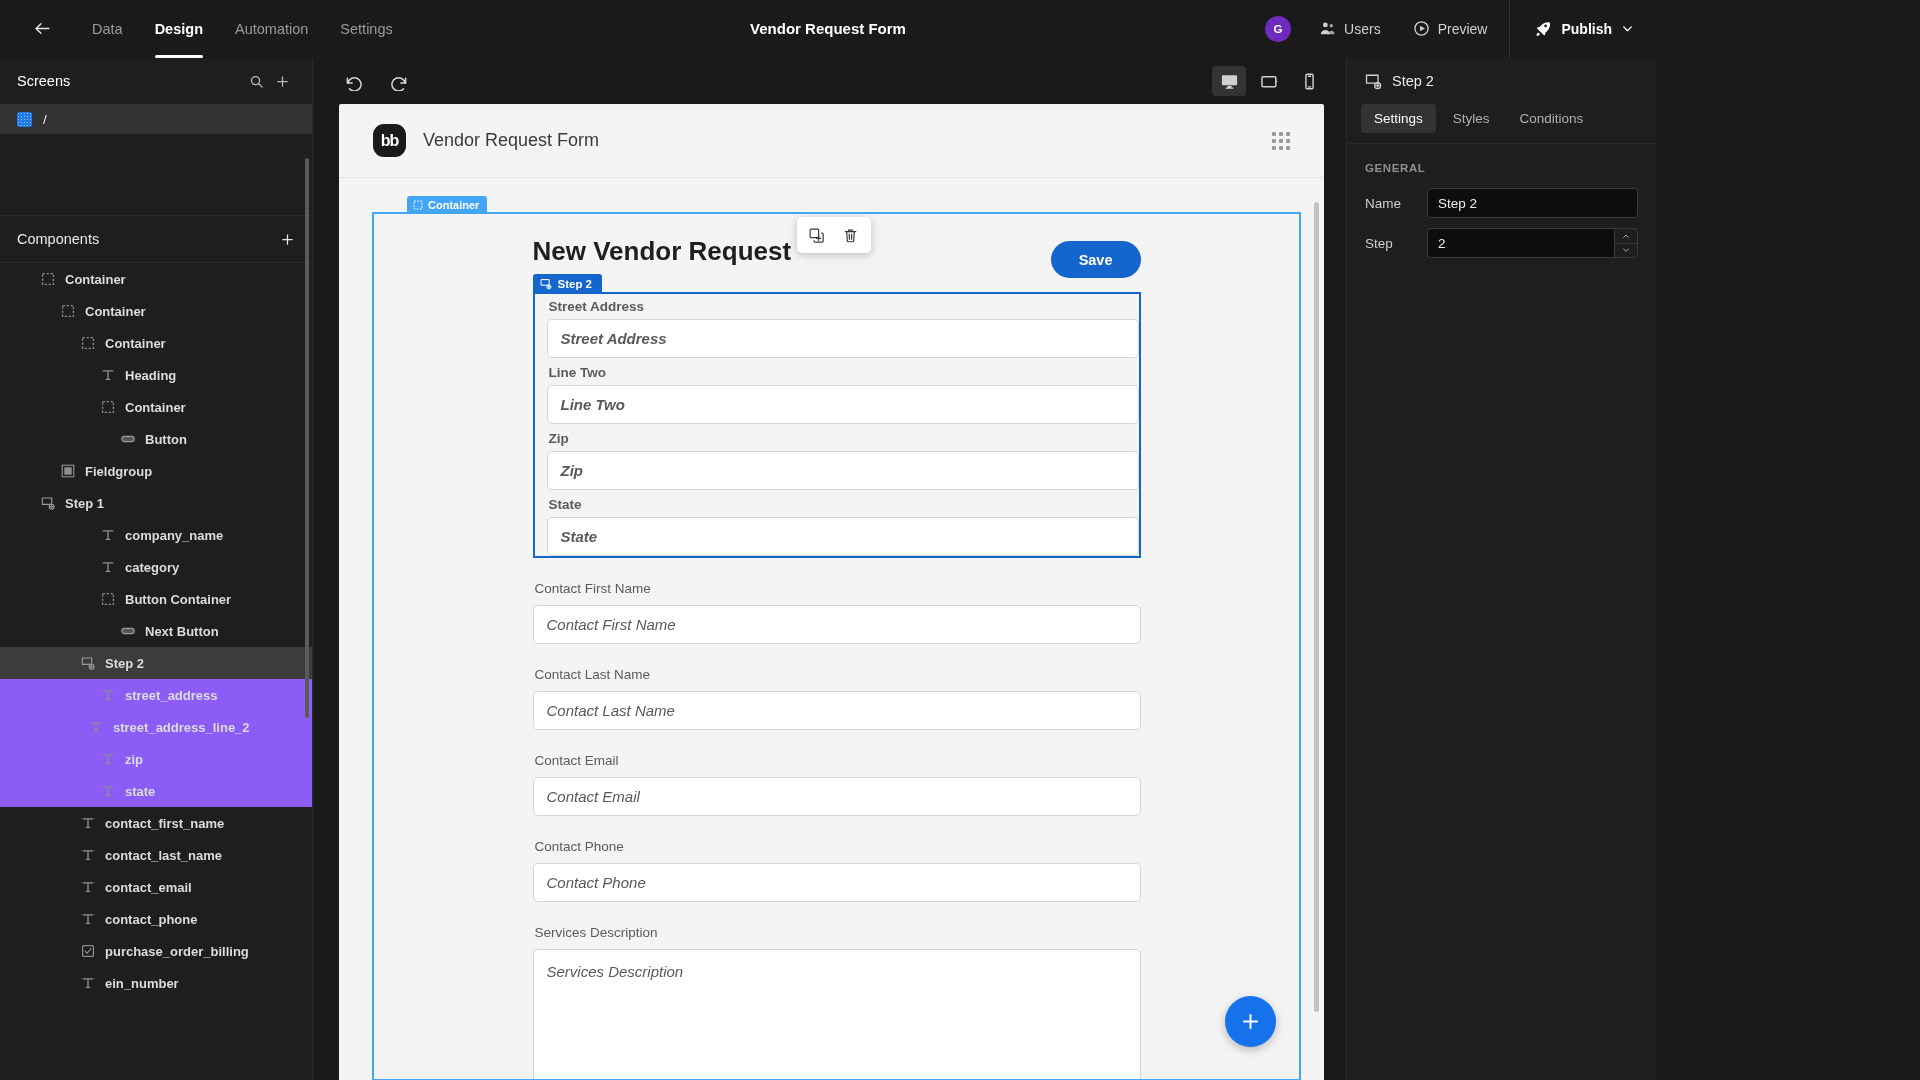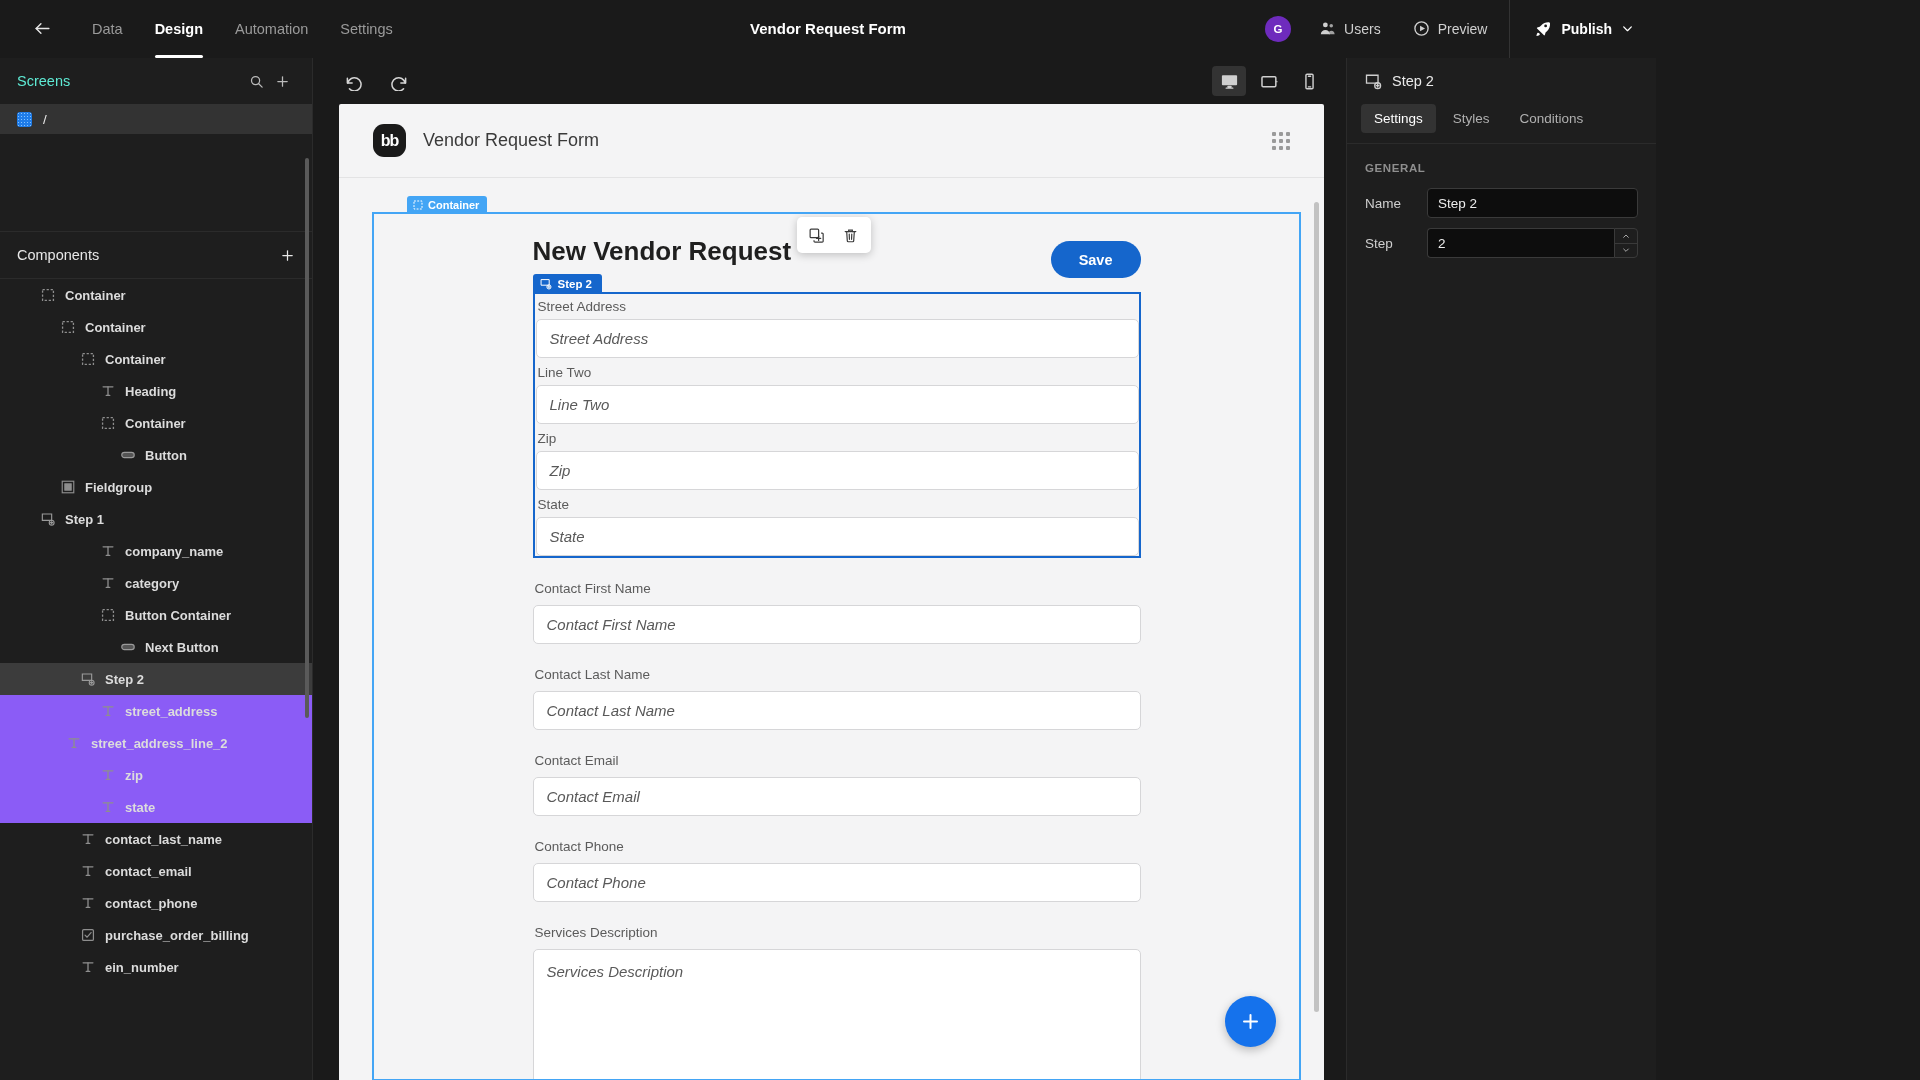--- a/index.html
+++ b/index.html
@@ -54,21 +54,21 @@
   .body { flex: 1; display: flex; min-height: 0; }
 
   
   .leftpanel {
     width: 313px; flex: 0 0 313px; background: #1e1e1e;
     border-right: 1px solid #2b2b2b; display: flex; flex-direction: column;
     position: relative;
   }
   .panel-head {
     height: 46px; display: flex; align-items: center; padding: 0 17px;
-    color: #5eead4; font-size: 14.5px; flex: 0 0 46px;
+    color: #ffffff; font-size: 14.5px; flex: 0 0 46px;
   }
   .panel-head .ttl { flex: 1; }
   .panel-head .act { width: 26px; height: 26px; display: flex; align-items: center;
     justify-content: center; color: #bbb; cursor: pointer; }
   .screens-list { flex: 0 0 auto; }
   .screen-row {
     height: 30px; display: flex; align-items: center; gap: 11px;
     padding-left: 17px; background: #333333; color: #e8e8e8; font-size: 13.5px;
     cursor: pointer;
   }
@@ -170,21 +170,21 @@
     background: #1566cc; color: #fff; font-size: 11.5px; font-weight: 700;
     padding: 4px 10px 4px 7px; border-radius: 3px 3px 0 0;
     display: flex; align-items: center; gap: 6px; white-space: nowrap;
   }
   .fld-label { font-size: 13.5px; color: #5b5b5b; padding: 5px 2px 5px 2px; }
   .fld-input {
     background: #fff; border: 1px solid #d6d6d8; border-radius: 5px;
     height: 39px; display: flex; align-items: center; padding: 0 13px;
     font-size: 15px; color: #595959; font-style: italic;
   }
-  .grp-field { margin: 0 0 0 1px; }
+  .grp-field { margin: 0 0 0 12px; font-weight: bold; }
   .grp-field + .grp-field { margin-top: 2px; }
 
   .f-outer { margin-top: 18px; }
   .f-outer .fld-label { padding-left: 2px; }
   .f-outer .fld-input { margin-top: 4px; }
   .fld-textarea {
     background: #fff; border: 1px solid #d6d6d8; border-radius: 5px;
     height: 150px; padding: 13px; font-size: 15px; color: #595959;
     font-style: italic; margin-top: 4px;
   }
@@ -455,21 +455,21 @@
           <div class="node dim" style="padding-left: 100px;">
             <span class="ico">
               <svg width="14" height="14" viewBox="0 0 16 16" fill="none" stroke="#8e8e8e" stroke-width="1.5" stroke-linecap="round">
                 <line x1="2.4" y1="3.2" x2="13.6" y2="3.2"></line>
                 <line x1="8" y1="3.2" x2="8" y2="13"></line>
                 <line x1="6" y1="13" x2="10" y2="13"></line>
               </svg>
             </span>
             <span>street_address</span>
           </div>
-          <div class="node dim" style="padding-left: 66px;">
+          <div class="node dim" style="padding-left: 88px;">
             <span class="ico">
               <svg width="14" height="14" viewBox="0 0 16 16" fill="none" stroke="#8e8e8e" stroke-width="1.5" stroke-linecap="round">
                 <line x1="2.4" y1="3.2" x2="13.6" y2="3.2"></line>
                 <line x1="8" y1="3.2" x2="8" y2="13"></line>
                 <line x1="6" y1="13" x2="10" y2="13"></line>
               </svg>
             </span>
             <span>street_address_line_2</span>
           </div>
           <div class="node dim" style="padding-left: 100px;">
@@ -484,20 +484,30 @@
           </div>
           <div class="node dim" style="padding-left: 100px;">
             <span class="ico">
               <svg width="14" height="14" viewBox="0 0 16 16" fill="none" stroke="#8e8e8e" stroke-width="1.5" stroke-linecap="round">
                 <line x1="2.4" y1="3.2" x2="13.6" y2="3.2"></line>
                 <line x1="8" y1="3.2" x2="8" y2="13"></line>
                 <line x1="6" y1="13" x2="10" y2="13"></line>
               </svg>
             </span>
             <span>state</span>
+          </div>
+          <div class="node" style="padding-left: 80px;">
+            <span class="ico">
+              <svg width="14" height="14" viewBox="0 0 16 16" fill="none" stroke="#8e8e8e" stroke-width="1.5" stroke-linecap="round">
+                <line x1="2.4" y1="3.2" x2="13.6" y2="3.2"></line>
+                <line x1="8" y1="3.2" x2="8" y2="13"></line>
+                <line x1="6" y1="13" x2="10" y2="13"></line>
+              </svg>
+            </span>
+            <span>contact_first_name</span>
           </div>
           <div class="node" style="padding-left: 80px;">
             <span class="ico">
               <svg width="14" height="14" viewBox="0 0 16 16" fill="none" stroke="#8e8e8e" stroke-width="1.5" stroke-linecap="round">
                 <line x1="2.4" y1="3.2" x2="13.6" y2="3.2"></line>
                 <line x1="8" y1="3.2" x2="8" y2="13"></line>
                 <line x1="6" y1="13" x2="10" y2="13"></line>
               </svg>
             </span>
             <span>contact_last_name</span>

